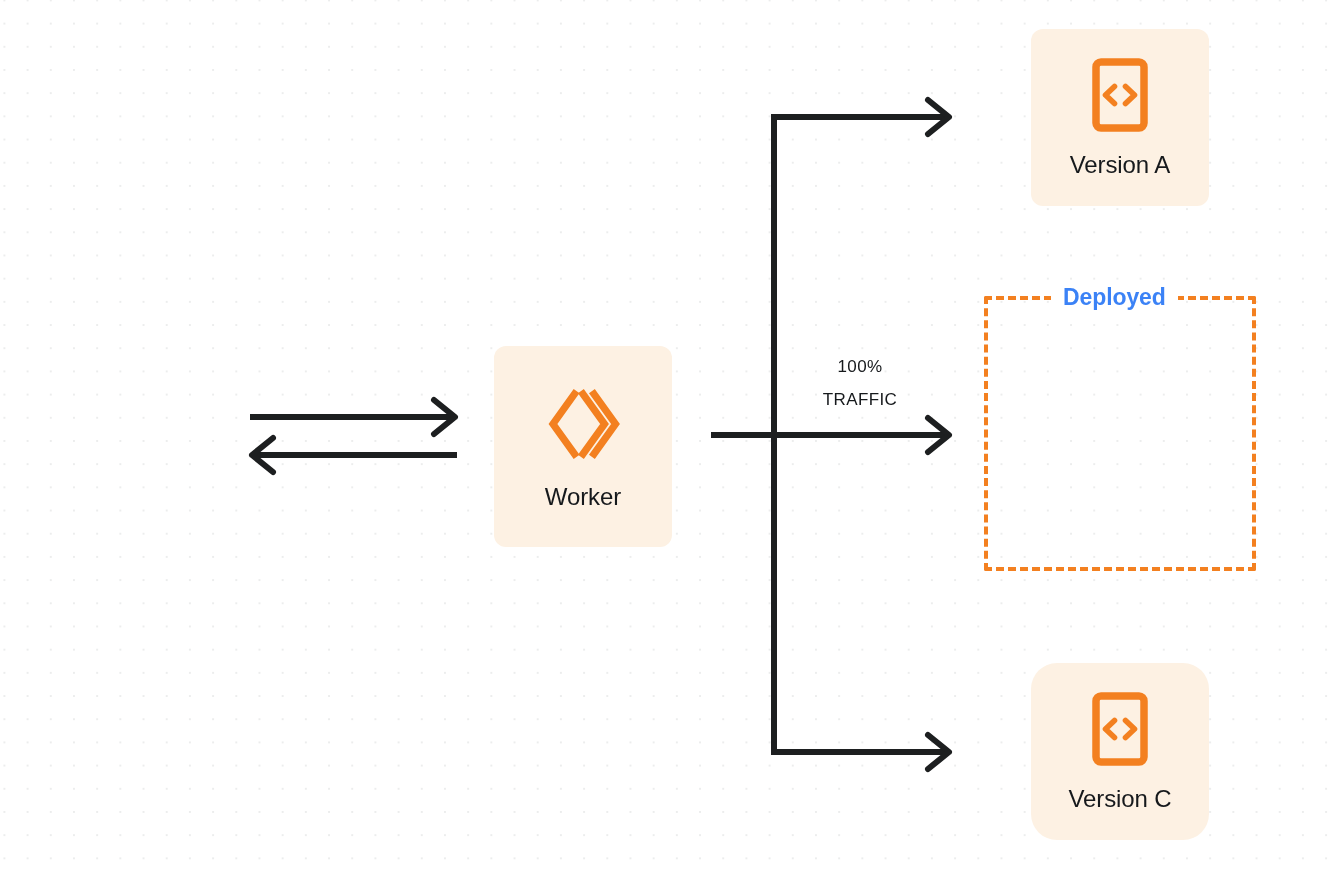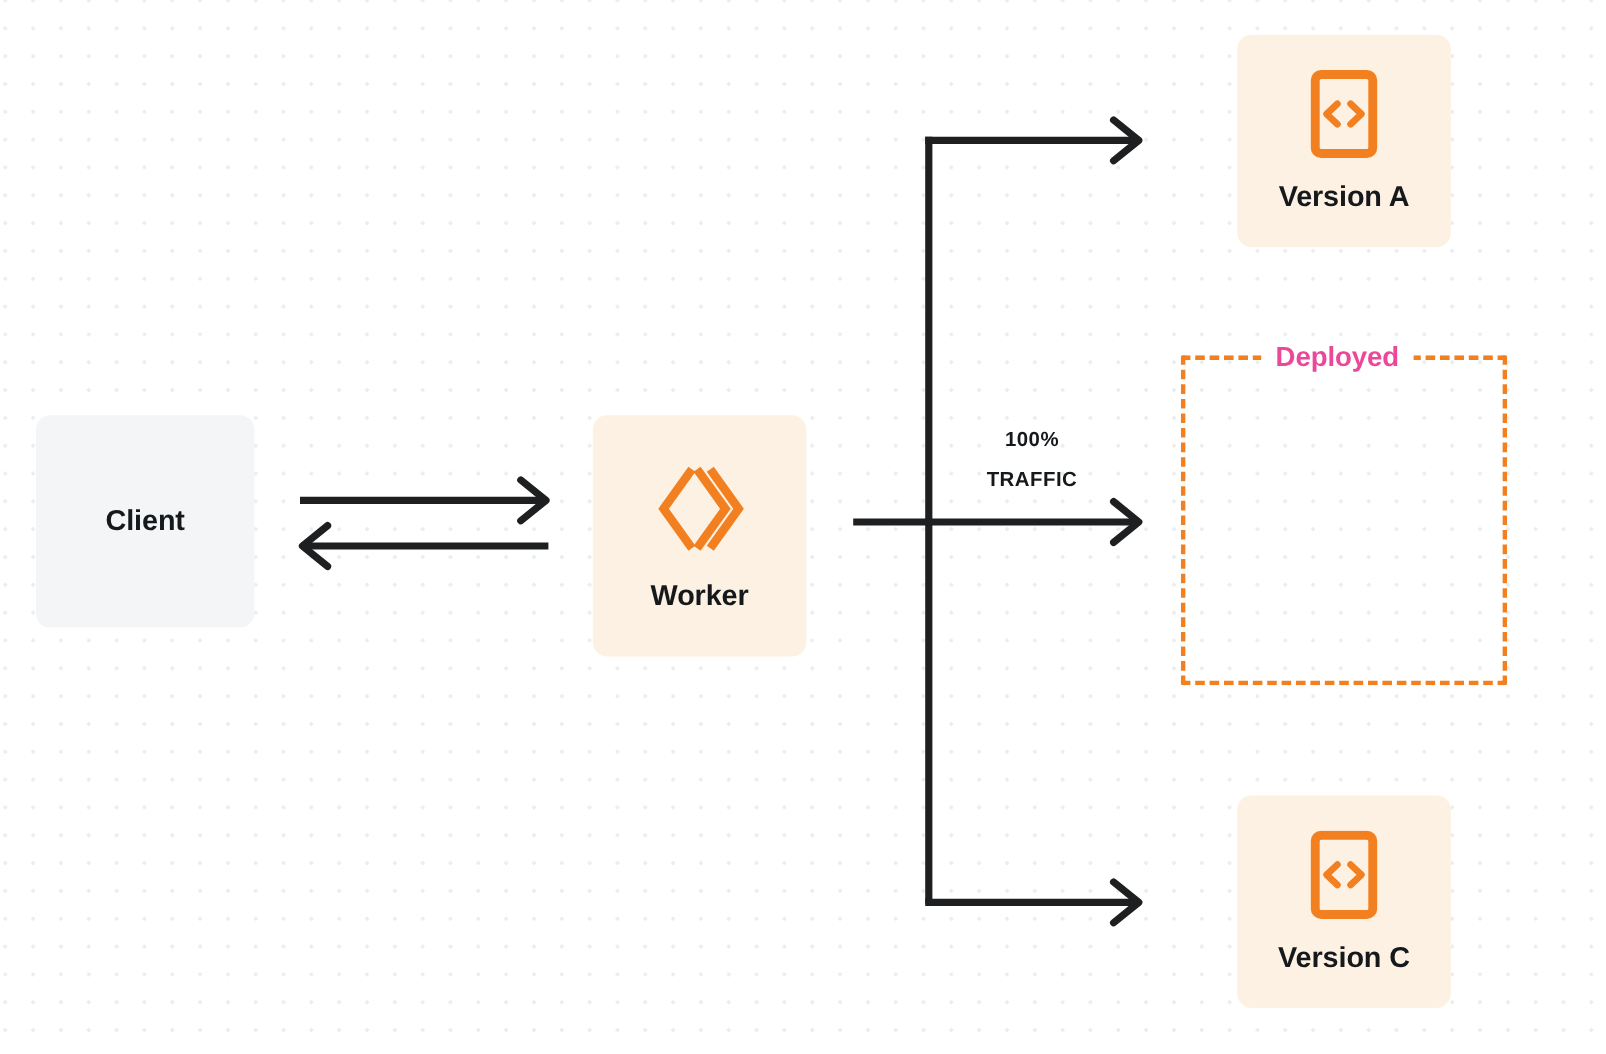--- a/index.html
+++ b/index.html
@@ -29,21 +29,21 @@
     position: absolute;
     box-sizing: border-box;
     border-radius: 12px;
     display: flex;
     flex-direction: column;
     align-items: center;
     justify-content: center;
   }
   .node-label {
     font-size: 24px;
-    font-weight: 700;
+    font-weight: 400;
     color: #16191c;
     letter-spacing: -0.1px;
     line-height: 1;
     white-space: nowrap;
   }
 
   
   #client-node {
     left: 30px;
     top: 346px;
@@ -65,21 +65,21 @@
   
   .version-node {
     width: 178px;
     height: 177px;
     background-color: #fdf1e3;
     left: 1031px;
   }
   .version-node .node-label { margin-top: 21px; }
   #version-a-node { top: 29px; }
   #version-b-node { top: 346px; }
-  #version-c-node { top: 663px; }
+  #version-c-node { top: 663px; border-radius: 26px; }
 
   .icon-wrap {
     display: block;
     line-height: 0;
   }
 
   
   #deployed-group {
     position: absolute;
     left: 984px;
@@ -89,38 +89,38 @@
     box-sizing: border-box;
     border: 4px dashed #f38020;
     border-radius: 2px;
   }
   #deployed-label {
     position: absolute;
     left: 1051px;
     top: 284px;
     padding: 0 12px;
     background-color: #ffffff;
-    color: #ec4899;
+    color: #3b82f6;
     font-size: 23px;
     font-weight: 700;
     line-height: 26px;
     letter-spacing: -0.1px;
     white-space: nowrap;
   }
 
   
   #traffic-label {
     position: absolute;
     left: 795px;
     top: 350px;
     width: 130px;
     text-align: center;
     color: #16191c;
     font-size: 17px;
-    font-weight: 700;
+    font-weight: 400;
     line-height: 33px;
     letter-spacing: 0.4px;
     white-space: nowrap;
   }
 
   
   .conn {
     position: absolute;
     left: 0;
     top: 0;
@@ -141,23 +141,20 @@
   }
 </style>
 </head>
 <body>
 
 <div id="canvas">
 
   <div id="deployed-group"></div>
   <div id="deployed-label">Deployed</div>
 
-  <div id="client-node" class="node">
-    <span class="node-label">Client</span>
-  </div>
 
   <div id="worker-node" class="node">
     <span class="icon-wrap">
       <svg width="78" height="78" viewBox="0 0 78 78" aria-hidden="true">
         <g fill="none" stroke="#f38020" stroke-width="7.2" stroke-linecap="square" stroke-linejoin="miter">
           <polyline points="30.5,9 9,39 30.5,69"></polyline>
           <polyline points="39,9 60.5,39 39,69"></polyline>
           <polyline points="50,9 71.5,39 50,69"></polyline>
         </g>
       </svg>

